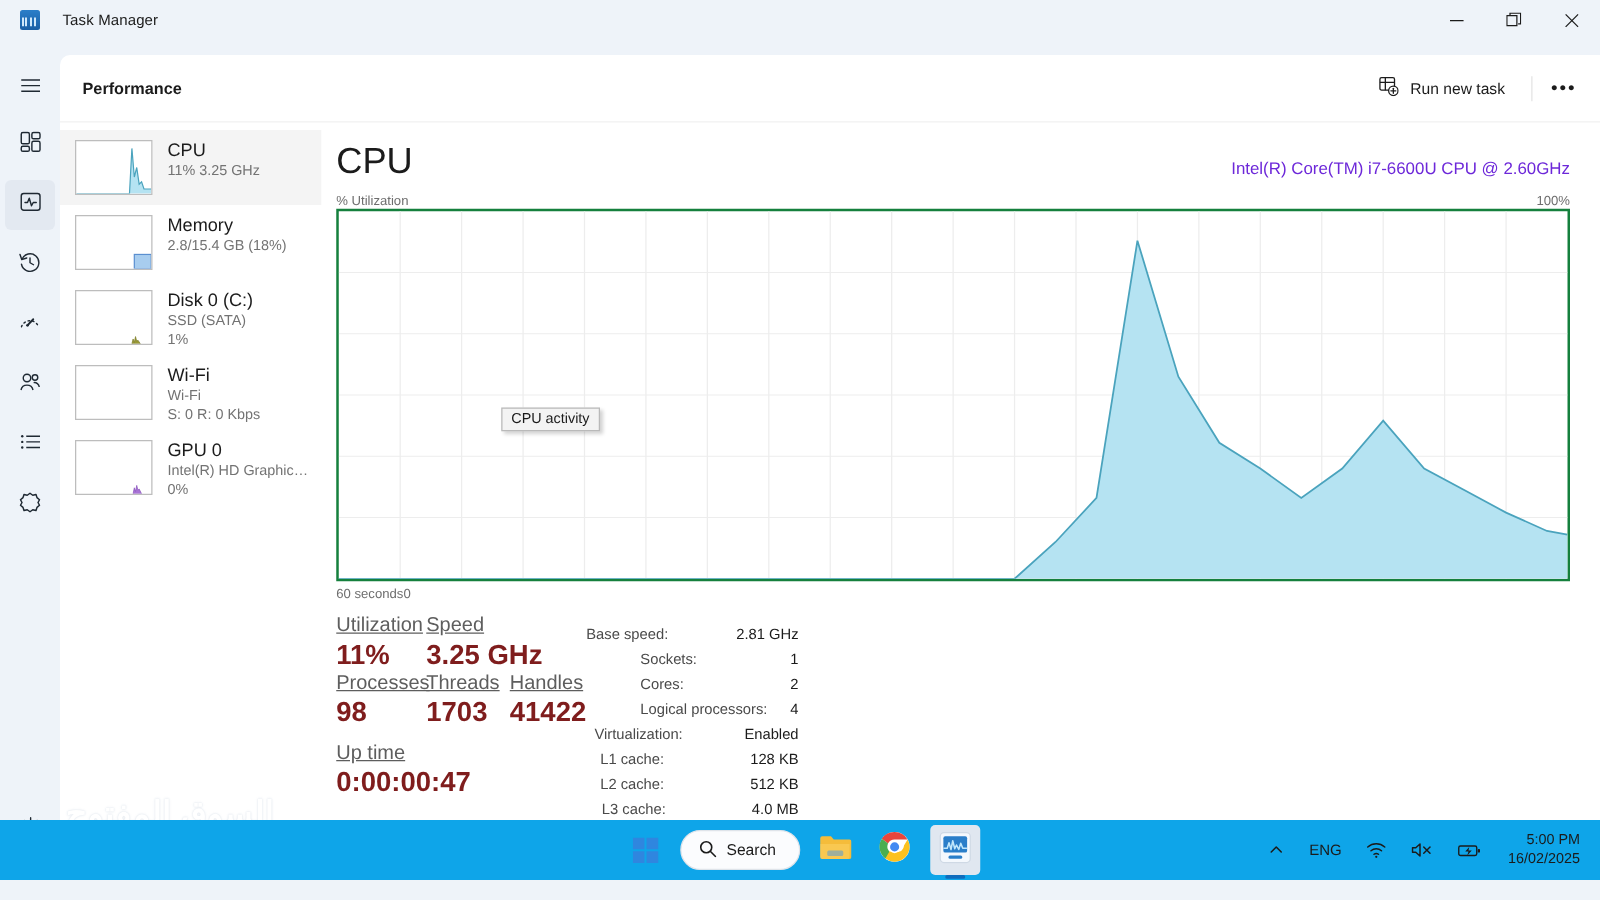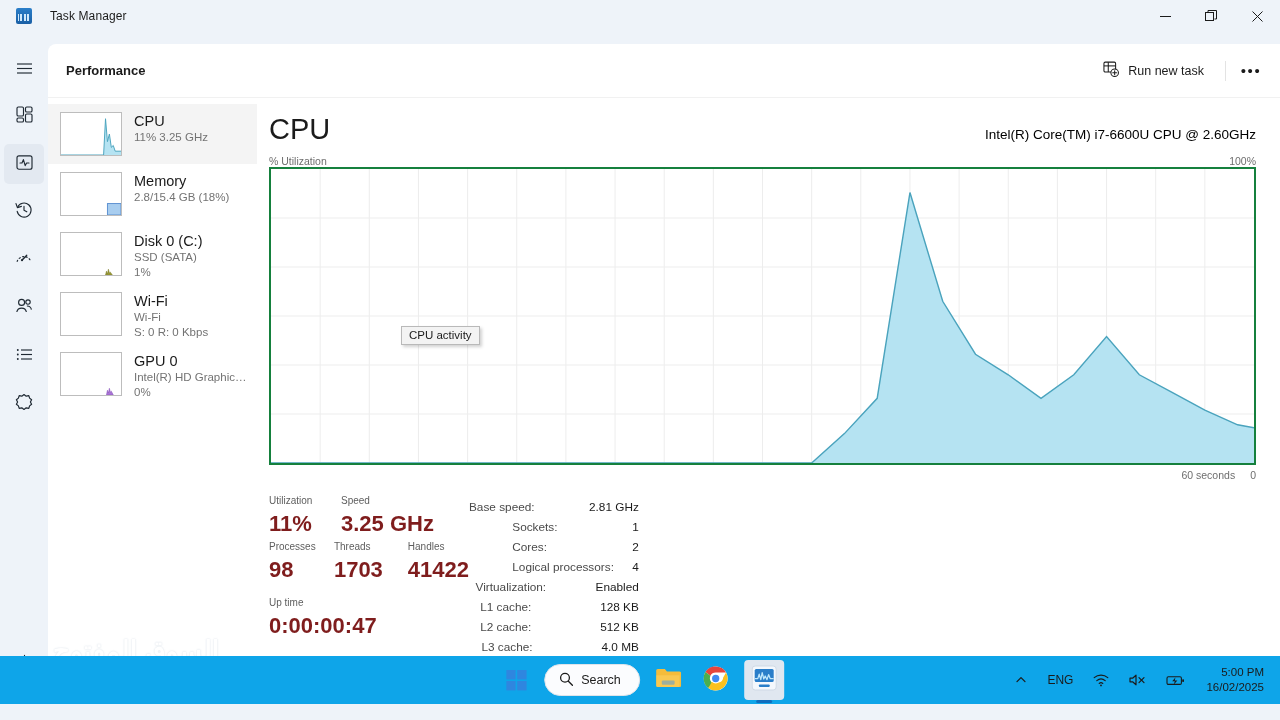--- a/index.html
+++ b/index.html
@@ -107,44 +107,44 @@
   .res-name { font-size: 14.5px; color: #1b1b1b; line-height: 17px; }
   .res-sub {
     font-size: 11.5px; color: #737373; line-height: 15px;
     white-space: nowrap; overflow: hidden; text-overflow: ellipsis; max-width: 126px;
   }
 
   
   #detail { flex: 1; position: relative; padding: 0 24px 0 12px; }
   #detail-head { display: flex; align-items: flex-end; padding-top: 14px; }
   #cpu-heading { font-size: 29px; color: #1b1b1b; font-weight: 400; line-height: 34px; }
-  #cpu-model { margin-left: auto; font-size: 13.5px; color: #000000; padding-bottom: 4px; }
+  #cpu-model { margin-left: auto; font-size: 13.5px; color: #6d28d9; padding-bottom: 4px; }
 
   #axis-top { display: flex; justify-content: space-between; margin-top: 9px; }
   #axis-top span { font-size: 10.5px; color: #6e6e6e; }
 
   #graph-wrap {
     position: relative; height: 298px; border: 2px solid #15803d; background: #fff;
   }
   #graph-wrap svg { display: block; width: 100%; height: 100%; }
   #tooltip {
     position: absolute; left: 130px; top: 157px;
     background: #f3f3f3; border: 1px solid #b9b9b9;
     box-shadow: 2px 2px 3px rgba(0,0,0,.18);
     font-size: 11.5px; color: #1b1b1b; padding: 2px 7px 3px;
   }
-  #axis-bottom { display: flex; justify-content: flex-end; margin-top: 4px; gap: 15px; }
+  #axis-bottom { display: flex; justify-content: flex-start; margin-top: 4px; }
   #axis-bottom span { font-size: 10.5px; color: #6e6e6e; }
 
   
   #stats { display: flex; margin-top: 12px; }
   #stats-left { width: 200px; flex: none; }
   .stat-row { display: flex; }
   .stat-block { }
-  .stat-label { font-size: 10px; color: #5e5e5e; line-height: 16px; }
+  .stat-label { font-size: 16px; color: #5e5e5e; line-height: 16px; text-decoration: underline; }
   .stat-value { font-size: 22px; color: #7f1d1d; line-height: 30px; font-weight: 700; }
   .sb-util   { width: 72px; }
   .sb-speed  { }
   .sb-proc   { width: 72px; }
   .sb-thr    { width: 82px; }
   .sb-hdl    { }
   #uptime-block { margin-top: 10px; }
 
   #stats-right { margin-left: 0; padding-top: 4px; }
   .spec-row { display: flex; line-height: 20px; justify-content: flex-end; }

